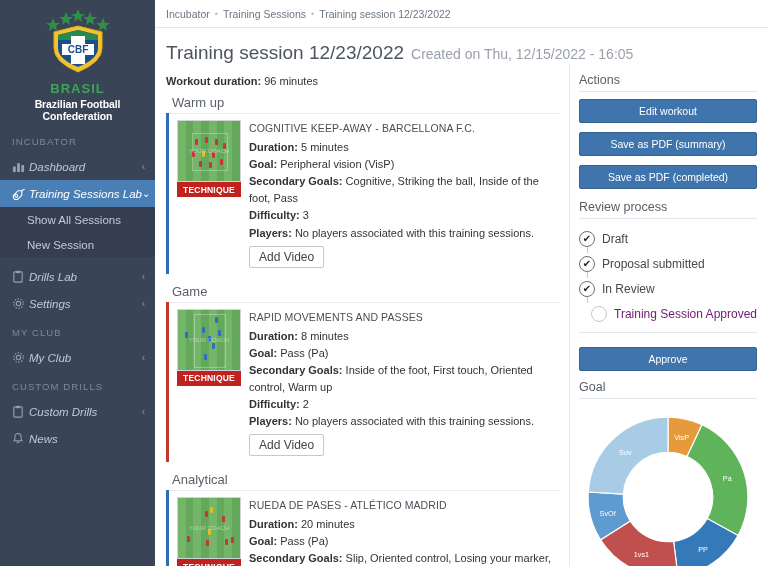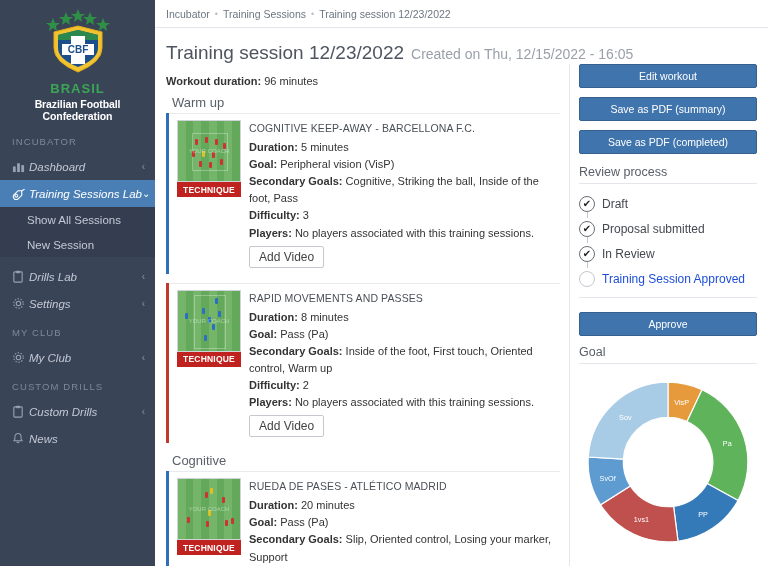--- a/index.html
+++ b/index.html
@@ -161,21 +161,21 @@
     font-size: 12px; color: #44484f; position: relative;
   }
   .rv .circ {
     width: 16px; height: 16px; border-radius: 50%;
     border: 1.5px solid #6a6f78; flex: 0 0 16px;
     margin-right: 7px; display: flex; align-items: center;
     justify-content: center; font-size: 10px; color: #222;
     background: #fff;
   }
   .rv.off .circ { border-color: #c3c7cd; color: transparent; }
-  .rv.off { color: #1d4ed8; }
+  .rv.off { color: #701a75; justify-content: flex-end; }
   .rv .line {
     position: absolute; left: 7.5px; top: 21px; width: 1.5px;
     height: 6px; background: #c3c7cd;
   }
   .rv:last-child .line { display: none; }
   .divider-top { border-top: 1px solid #e3e6ea; padding-top: 14px; }
 
   .chart-wrap { display: flex; justify-content: center; padding-top: 6px; }
   .seg-label {
     font-size: 8.5px; fill: #ffffff; font-family: "Liberation Sans", sans-serif;
@@ -364,20 +364,21 @@
                   <b>Players:</b>
                   <span>No players associated with this training sessions.</span>
                 </div>
                 <button class="btn-video">Add Video</button>
               </div>
             </div>
           </div>
         </div>
 
         <div class="sect red">
+          <div class="sect-title">Game</div>
           <div class="sect-body">
             <div class="card">
               <div class="thumb">
                 <div class="pitch">
                   <div class="box" style="left:16px;top:4px;width:32px;height:54px;"></div>
                   <span class="pl b" style="left:37px;top:7px;"></span>
                   <span class="pl b" style="left:24px;top:17px;"></span>
                   <span class="pl b" style="left:40px;top:20px;"></span>
                   <span class="pl b" style="left:30px;top:26px;"></span>
                   <span class="pl b" style="left:34px;top:33px;"></span>
@@ -409,21 +410,21 @@
                   <b>Players:</b>
                   <span>No players associated with this training sessions.</span>
                 </div>
                 <button class="btn-video">Add Video</button>
               </div>
             </div>
           </div>
         </div>
 
         <div class="sect">
-          <div class="sect-title">Cognitive</div>
+          <div class="sect-title">Analytical</div>
           <div class="sect-body">
             <div class="card">
               <div class="thumb">
                 <div class="pitch">
                   <span class="pl y" style="left:32px;top:9px;"></span>
                   <span class="pl r" style="left:27px;top:13px;"></span>
                   <span class="pl r" style="left:44px;top:18px;"></span>
                   <span class="pl y" style="left:30px;top:31px;"></span>
                   <span class="pl r" style="left:9px;top:38px;"></span>
                   <span class="pl r" style="left:28px;top:42px;"></span>
@@ -449,20 +450,21 @@
                 </div>
               </div>
             </div>
           </div>
         </div>
 
       </div>
 
       <aside class="col-right">
 
+        <div class="panel-title">Actions</div>
 
         <button class="btn-primary">Edit workout</button>
         <button class="btn-primary">Save as PDF (summary)</button>
         <button class="btn-primary">Save as PDF (completed)</button>
 
         <div class="panel-title" style="padding-top:2px;">Review process</div>
 
         <div class="review-list">
           <div class="rv">
             <span class="circ">✔</span>

